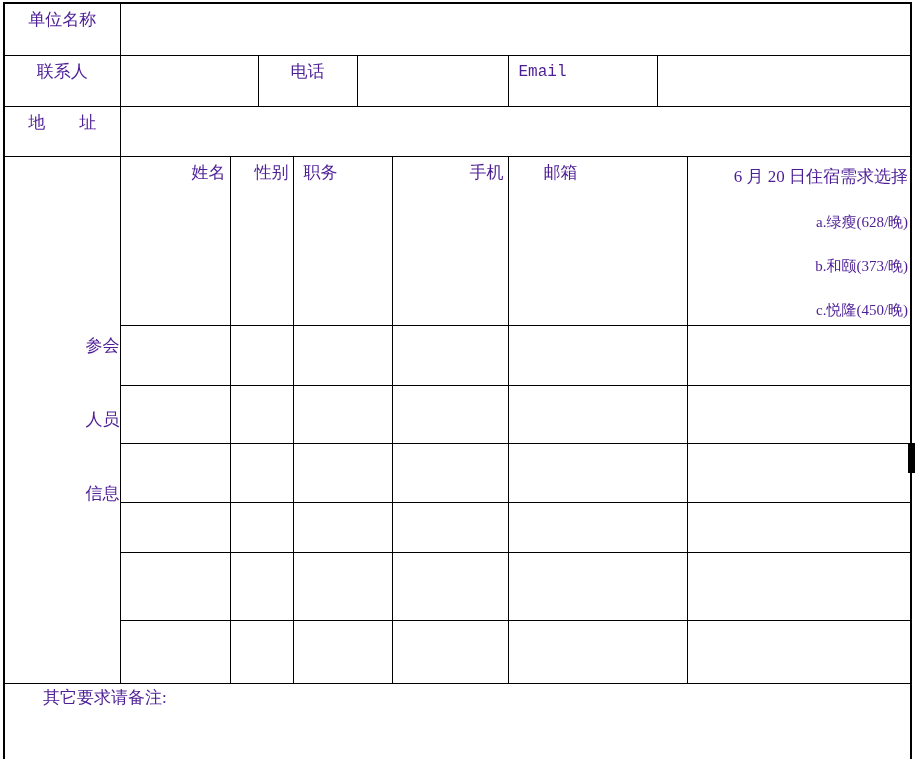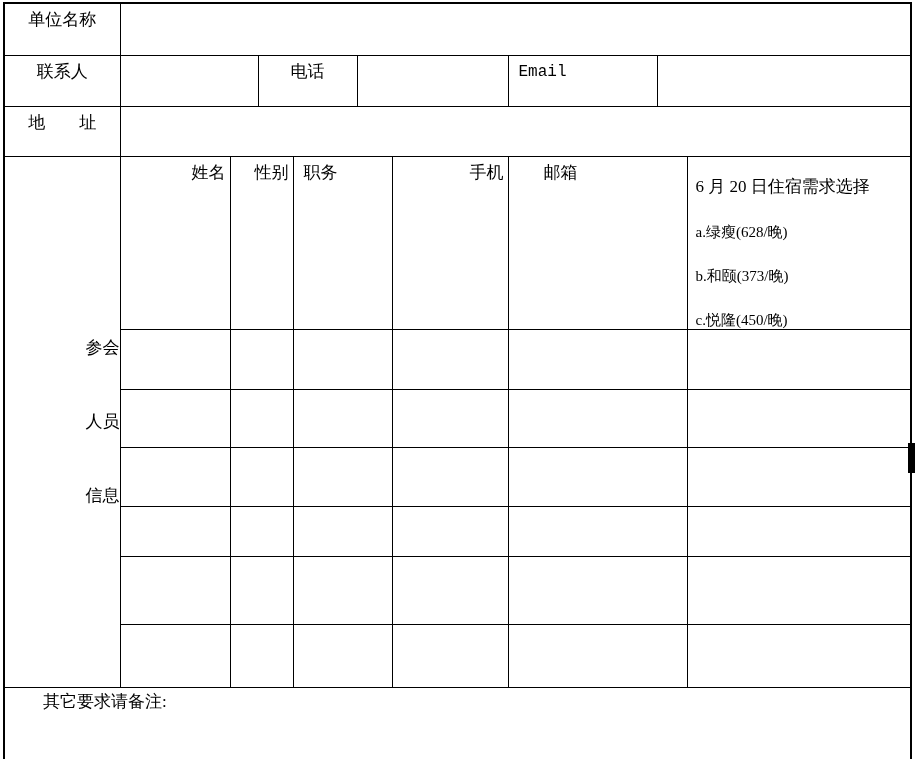--- a/index.html
+++ b/index.html
@@ -7,21 +7,21 @@
     padding: 0;
     background: #ffffff;
   }
   .page {
     position: relative;
     width: 915px;
     height: 759px;
     background: #ffffff;
     overflow: hidden;
     font-family: "Liberation Serif", "DejaVu Serif", serif;
-    color: #000000;
+    color: #4c1d95;
   }
   table.form {
     border-collapse: collapse;
     table-layout: fixed;
     margin: 2px 0 0 3px;
     width: 908px;
   }
   table.form, table.form td {
     border: 1px solid #000000;
   }
@@ -64,22 +64,22 @@
     padding: 0;
   }
   .side-line {
     font-size: 17px;
     line-height: 18px;
   }
   .side-line + .side-line {
     margin-top: 56px;
   }
   td.accom-cell {
-    text-align: left;
-    padding: 20px 2px 0 8px;
+    text-align: right;
+    padding: 10px 2px 0 8px;
   }
   .accom-title {
     font-size: 17px;
     line-height: 20px;
     white-space: nowrap;
   }
   .accom-option {
     font-size: 15px;
     line-height: 18px;
     margin-top: 26px;

